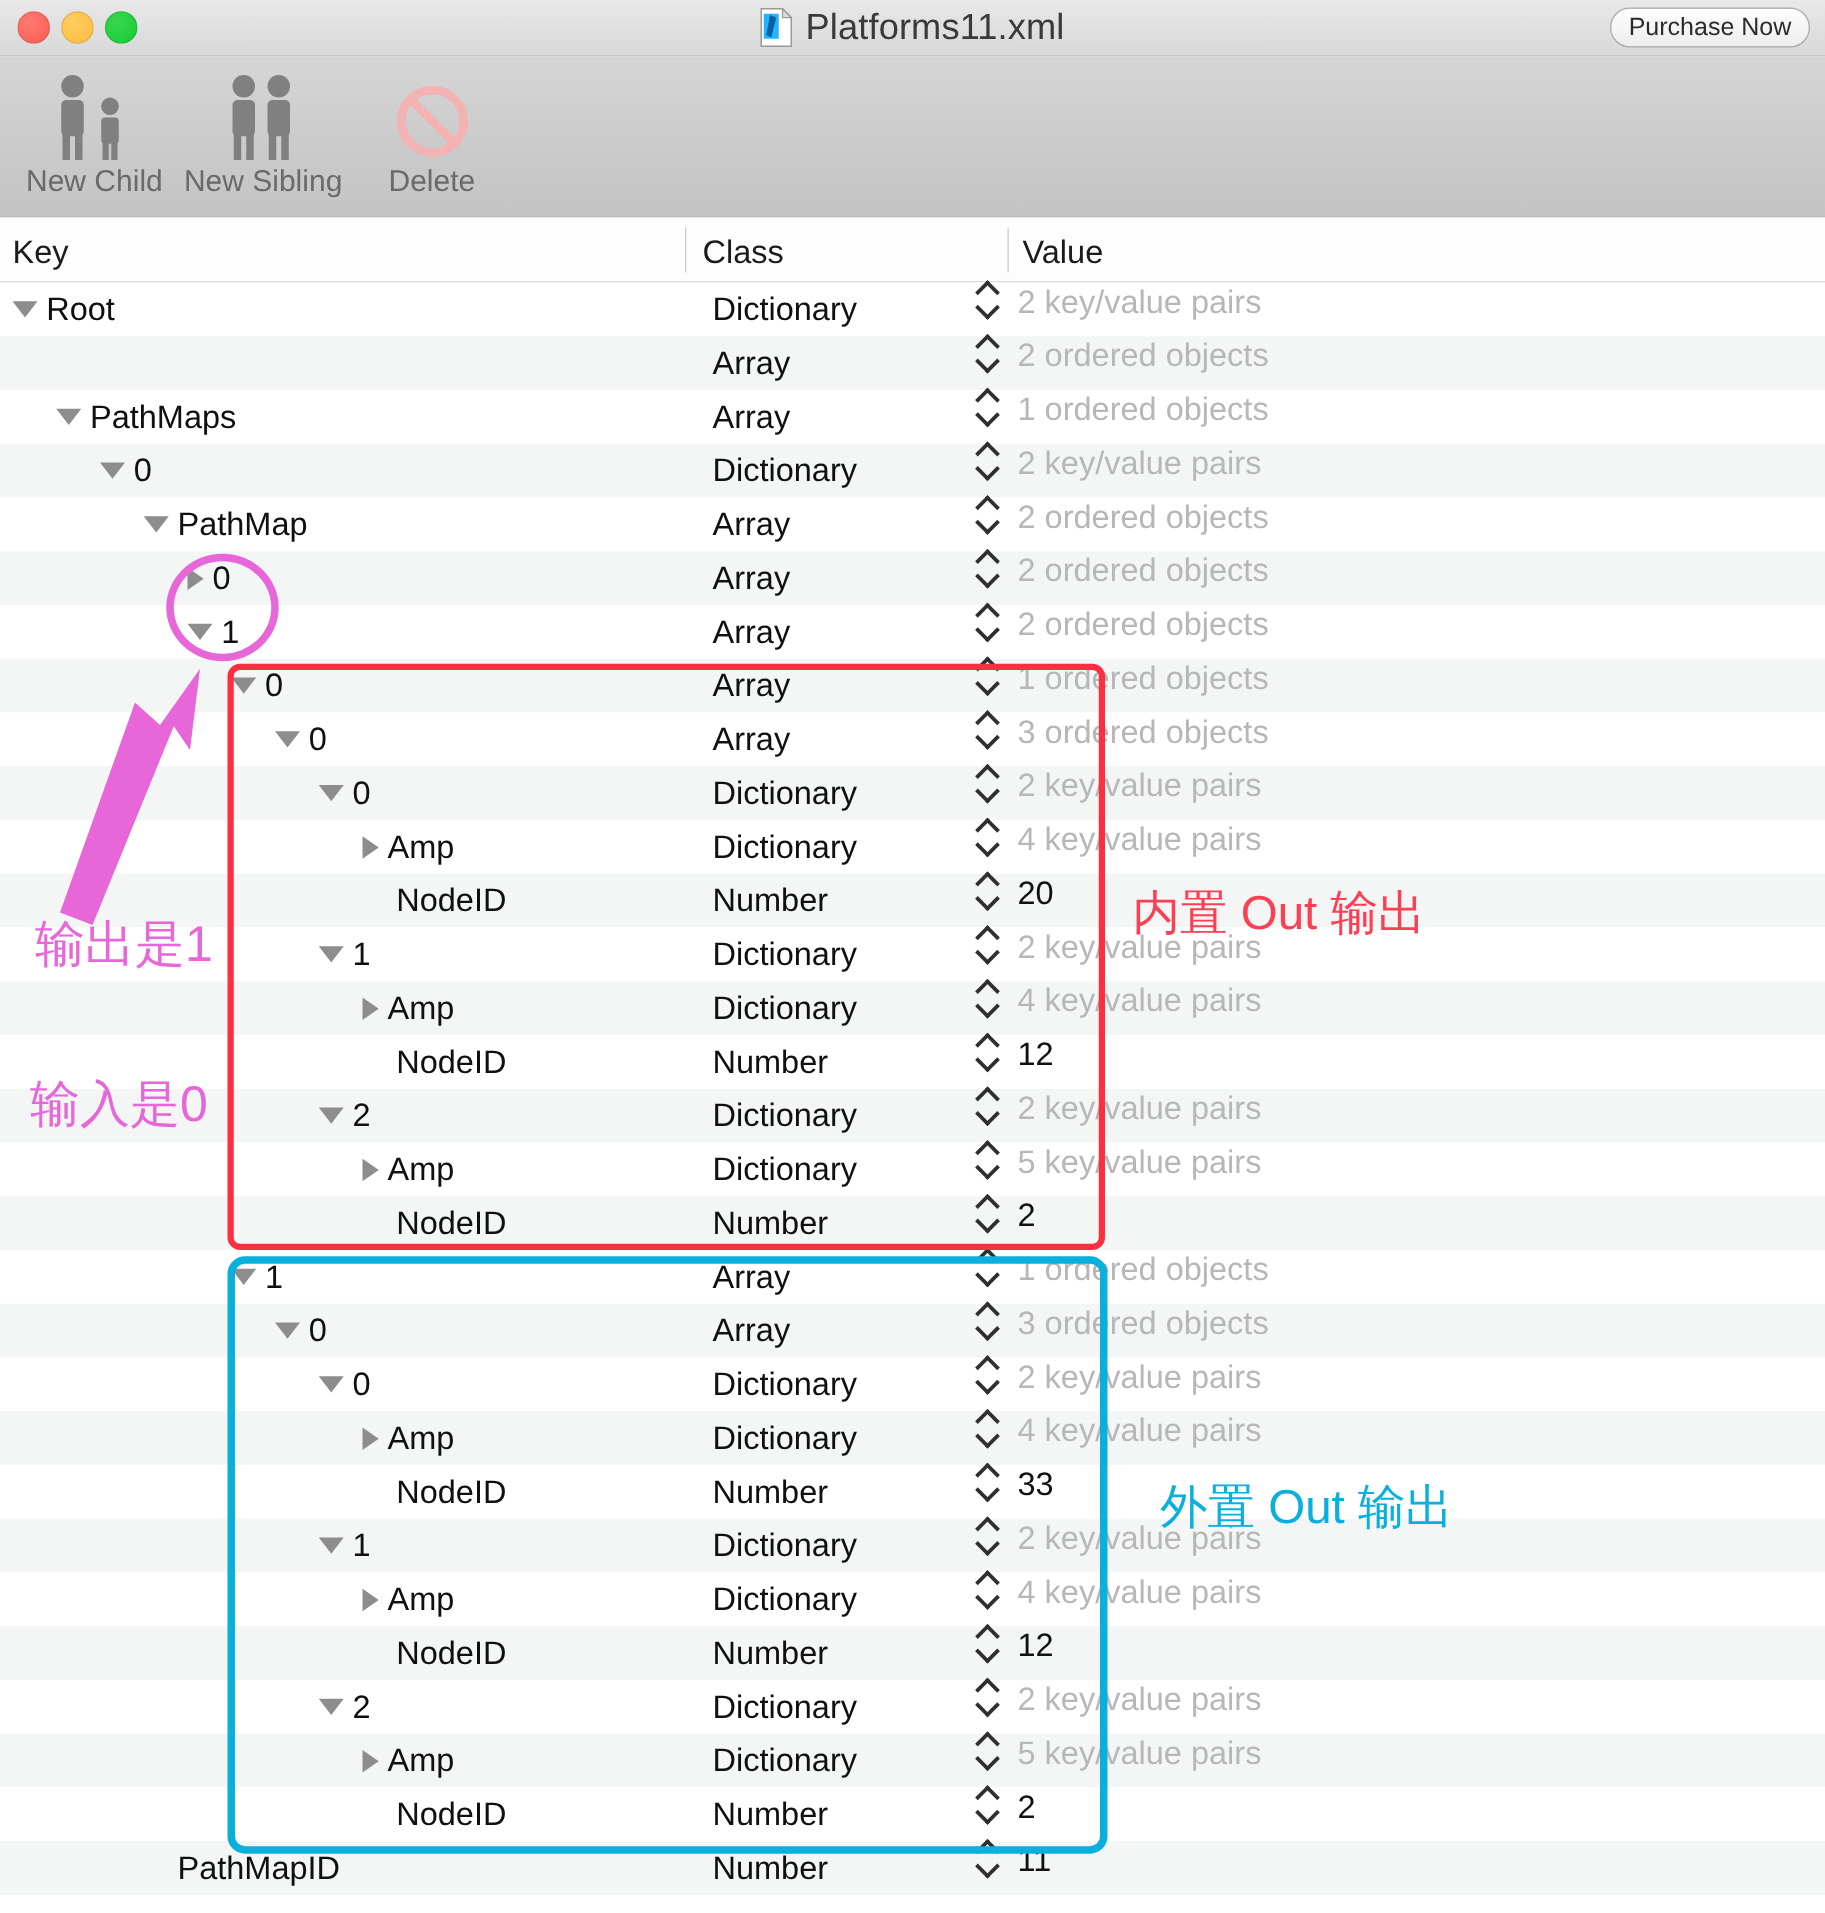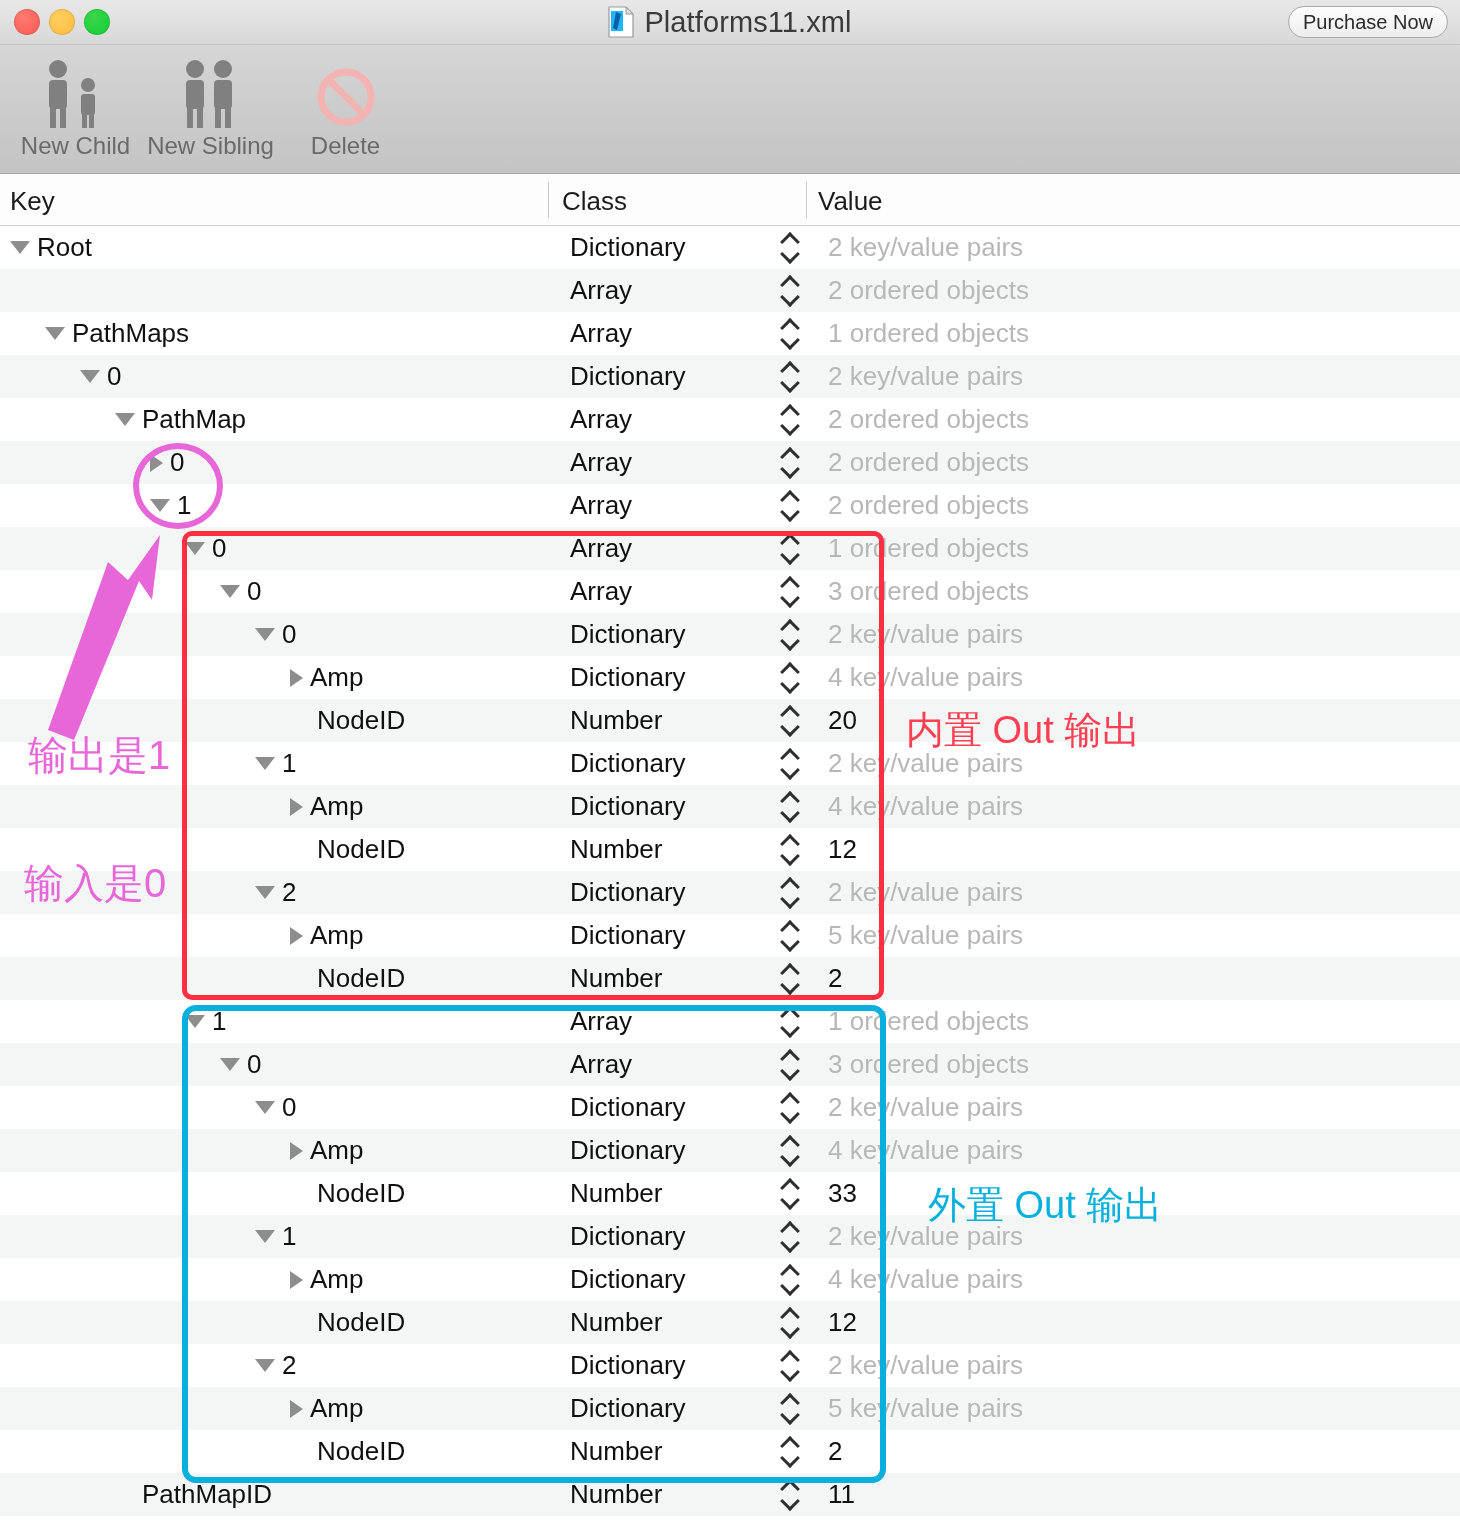--- a/index.html
+++ b/index.html
@@ -155,22 +155,22 @@
   .cell-class {
     position: absolute;
     left: 570px; top: 0; height: 43px;
     display: flex; align-items: center;
     font-size: 26px;
     color: #101010;
   }
   .cell-val {
     position: absolute;
     left: 780px; top: 0; height: 43px;
-    display: flex; align-items: center;
-    gap: 30px;
+    display: flex; align-items: flex-start;
+    gap: 16px;
     font-size: 26px;
   }
   .cell-val .txt.muted { color: #b7b7b7; }
   .cell-val .txt.solid { color: #111111; }
   .stepper {
     width: 18px; height: 28px;
     position: relative;
     flex: 0 0 auto;
   }
   .stepper::before, .stepper::after {

